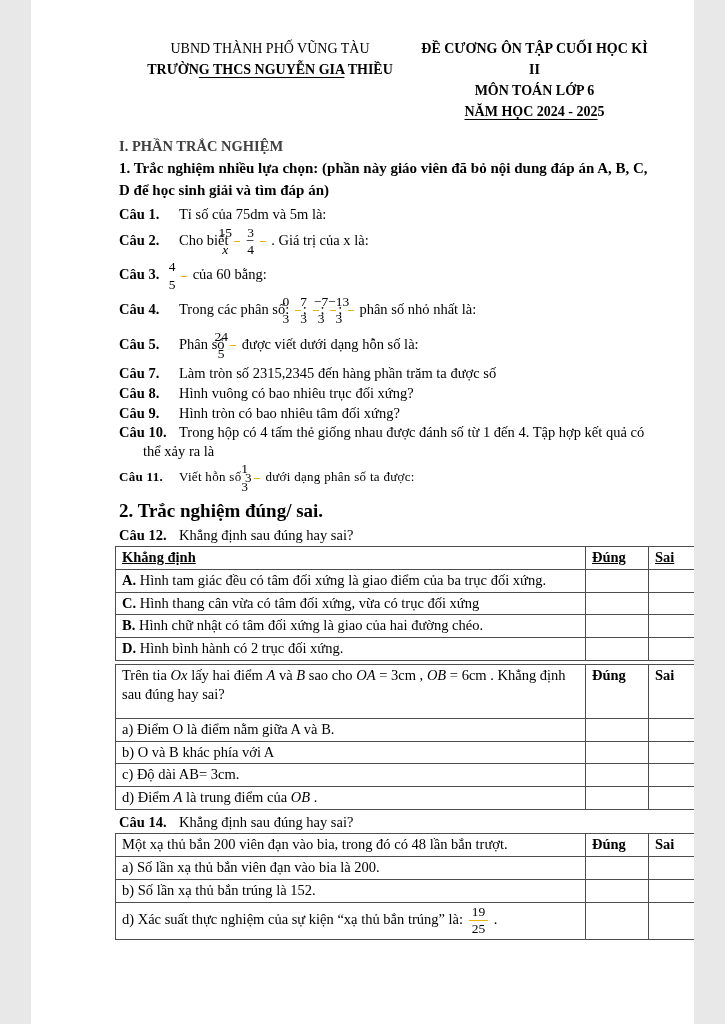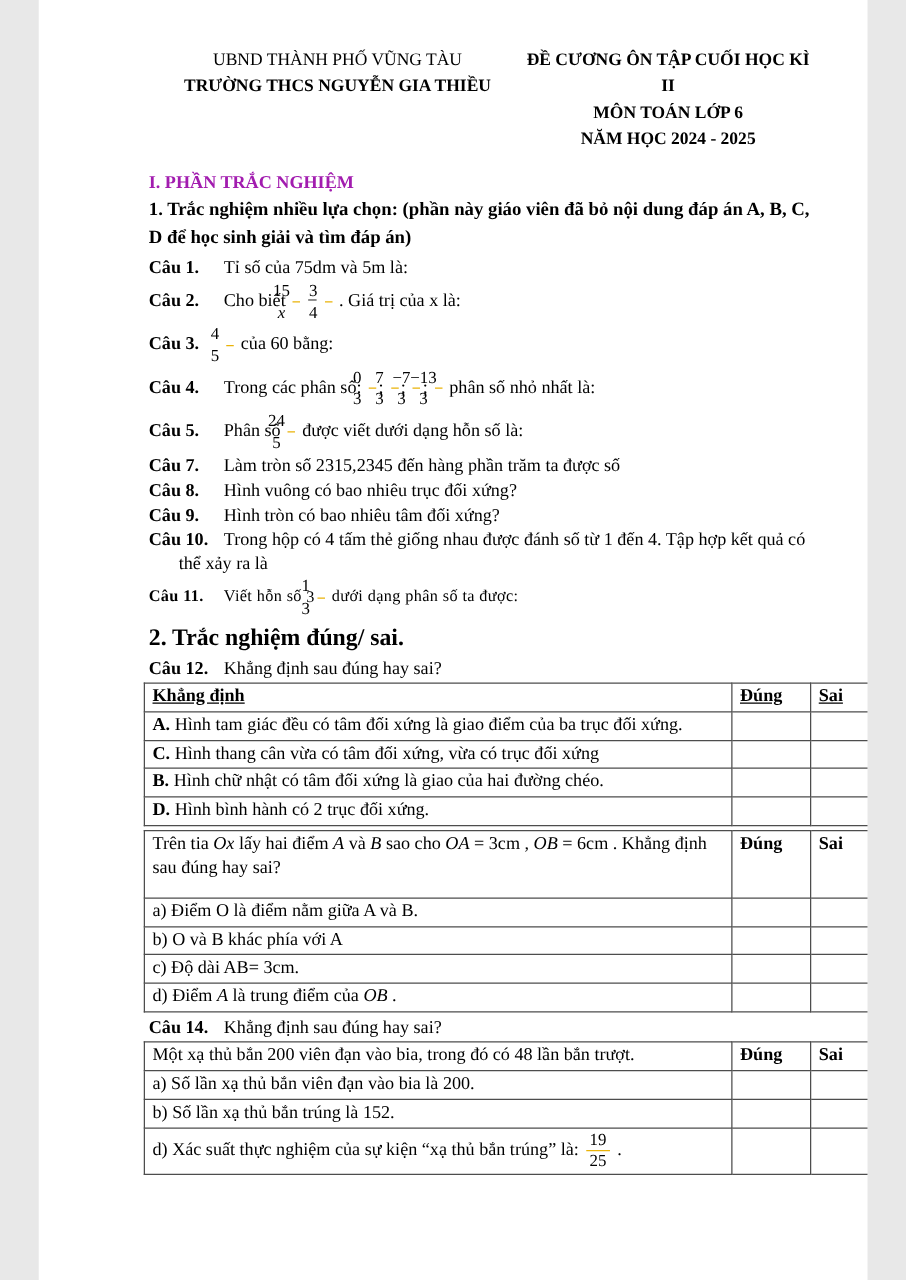--- a/index.html
+++ b/index.html
@@ -5,21 +5,21 @@
   html,body{margin:0;padding:0;background:#e8e8e8;}
   .page{
     width:663px;height:1024px;background:#ffffff;box-sizing:border-box;
     padding:38px 46px 20px 88px;
     font-family:"Liberation Serif","DejaVu Serif",serif;
     color:#000;font-size:14.5px;line-height:1.26;overflow:hidden;
     margin:0 auto;position:relative;
   }
   .bold{font-weight:bold;}
   .it{font-style:italic;}
-  .u{text-underline-offset:3px;}
+  .u{text-decoration:underline;text-underline-offset:3px;}
   
   .header{display:flex;font-size:14px;line-height:1.5;}
   .header-left{width:302px;text-align:center;}
   .header-right{flex:1;text-align:center;font-weight:bold;}
   
   .sec1-heading{font-weight:bold;margin-top:15px;font-size:14.5px;}
   .intro{font-weight:bold;font-size:15px;line-height:1.42;margin:3px 0 4px;}
   .sec2-heading{font-weight:bold;font-size:19px;margin:4px 0 1px;}
   
   .q{padding-left:24px;text-indent:-24px;margin:1.5px 0;}
@@ -51,21 +51,21 @@
       <div>UBND THÀNH PHỐ VŨNG TÀU</div>
       <div class="bold"><span>TRƯỜN</span><span class="u">G THCS NGUYỄN GIA</span><span> THIỀU</span></div>
     </div>
     <div class="header-right">
       <div>ĐỀ CƯƠNG ÔN TẬP CUỐI HỌC KÌ II</div>
       <div>MÔN TOÁN LỚP 6</div>
       <div><span class="u">NĂM HỌC 2024 - 202</span><span>5</span></div>
     </div>
   </div>
 
-  <div class="sec1-heading" id="sec1-heading" style="color: #a21caf;">I. PHẦN TRẮC NGHIỆM</div>
+  <div class="sec1-heading" id="sec1-heading" style="color: #404040;">I. PHẦN TRẮC NGHIỆM</div>
   <p class="intro">1. Trắc nghiệm nhiều lựa chọn: (phần này giáo viên đã bỏ nội dung đáp án A, B, C, D để học sinh giải và tìm đáp án)</p>
 
   <div class="q"><span class="qlabel">Câu 1.</span><span><span>Tỉ số của 75dm và 5m là:</span></span></div>
   <div class="q"><span class="qlabel">Câu 2.</span><span><span>Cho biết </span><span class="frac"><span class="fn">15</span><span class="fd it">x</span></span><span> − </span><span class="frac"><span class="fn">3</span><span class="fd">4</span></span><span> . Giá trị của x là:</span></span></div>
   <div class="q"><span class="qlabel">Câu 3.</span><span><span class="frac"><span class="fn">4</span><span class="fd">5</span></span><span> của 60 bằng:</span></span></div>
   <div class="q"><span class="qlabel">Câu 4.</span><span><span>Trong các phân số: </span><span class="frac"><span class="fn">0</span><span class="fd">3</span></span><span>; </span><span class="frac"><span class="fn">7</span><span class="fd">3</span></span><span>; </span><span class="frac"><span class="fn">−7</span><span class="fd">3</span></span><span>; </span><span class="frac"><span class="fn">−13</span><span class="fd">3</span></span><span> phân số nhỏ nhất là:</span></span></div>
   <div class="q"><span class="qlabel">Câu 5.</span><span><span>Phân số </span><span class="frac"><span class="fn">24</span><span class="fd">5</span></span><span> được viết dưới dạng hỗn số là:</span></span></div>
   <div class="q"><span class="qlabel">Câu 7.</span><span><span>Làm tròn số 2315,2345 đến hàng phần trăm ta được số</span></span></div>
   <div class="q"><span class="qlabel">Câu 8.</span><span><span>Hình vuông có bao nhiêu trục đối xứng?</span></span></div>
   <div class="q"><span class="qlabel">Câu 9.</span><span><span>Hình tròn có bao nhiêu tâm đối xứng?</span></span></div>

